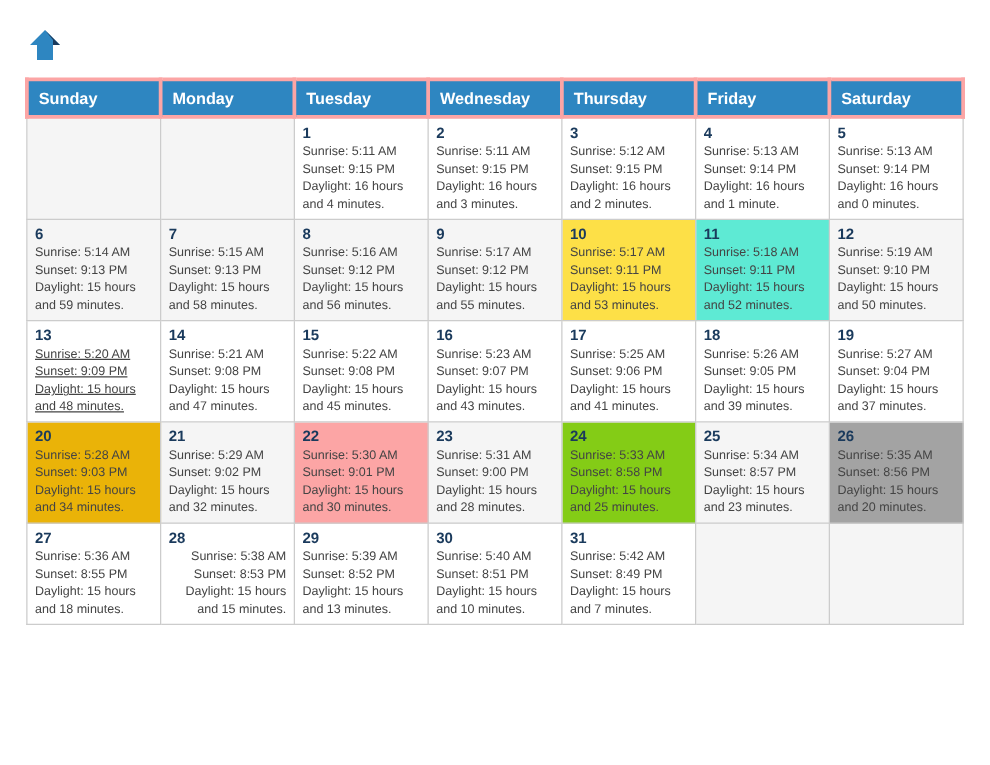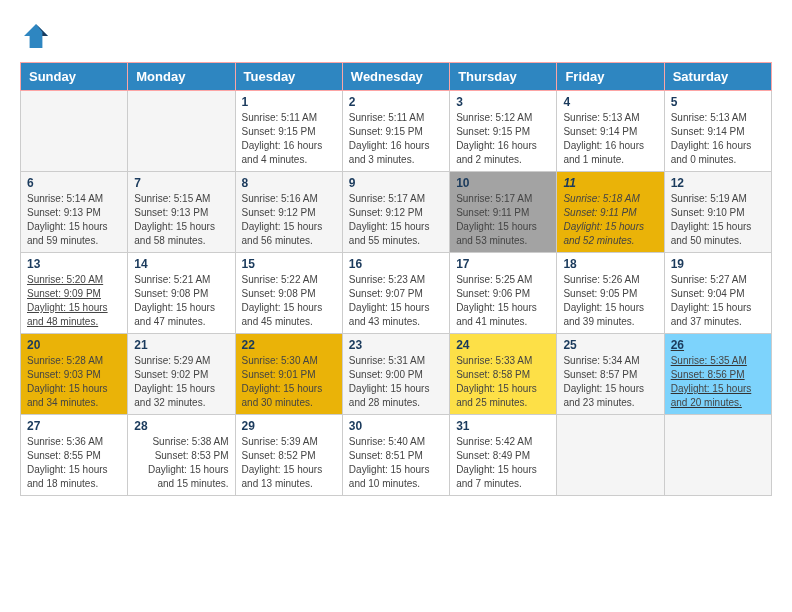--- a/index.html
+++ b/index.html
@@ -51,21 +51,21 @@
       border-collapse: collapse;
       border: 1px solid #ccc;
     }
     .calendar th {
       background-color: #2e86c1;
       color: #fff;
       font-size: 13px;
       font-weight: bold;
       padding: 6px 8px;
       text-align: left;
-      border: 1px solid #fca5a5;
+      border: 3px solid #fca5a5;
     }
     .calendar td {
       vertical-align: top;
       border: 1px solid #ccc;
       padding: 4px 6px;
       width: 107px;
       min-height: 80px;
       font-size: 10px;
       color: #333;
       background: #fff;
@@ -183,28 +183,28 @@
 Daylight: 15 hours
 and 56 minutes.</div>
         </td>
         <td style="background: rgb(245, 245, 245);">
           <span class="day-num">9</span>
           <div class="day-info" style="white-space: pre-line;">Sunrise: 5:17 AM
 Sunset: 9:12 PM
 Daylight: 15 hours
 and 55 minutes.</div>
         </td>
-        <td style="background: #a3a3a3;">
+        <td style="background: #fde047;">
           <span class="day-num">10</span>
           <div class="day-info" style="white-space: pre-line;">Sunrise: 5:17 AM
 Sunset: 9:11 PM
 Daylight: 15 hours
 and 53 minutes.</div>
         </td>
-        <td style="background: #eab308; font-style: italic;">
+        <td style="background: #5eead4;">
           <span class="day-num">11</span>
           <div class="day-info" style="white-space: pre-line;">Sunrise: 5:18 AM
 Sunset: 9:11 PM
 Daylight: 15 hours
 and 52 minutes.</div>
         </td>
         <td style="background: rgb(245, 245, 245);">
           <span class="day-num">12</span>
           <div class="day-info" style="white-space: pre-line;">Sunrise: 5:19 AM
 Sunset: 9:10 PM
@@ -271,49 +271,49 @@
 Daylight: 15 hours
 and 34 minutes.</div>
         </td>
         <td style="background: rgb(245, 245, 245); margin-top: 47px;">
           <span class="day-num">21</span>
           <div class="day-info" style="white-space: pre-line;">Sunrise: 5:29 AM
 Sunset: 9:02 PM
 Daylight: 15 hours
 and 32 minutes.</div>
         </td>
-        <td style="background: #eab308;">
+        <td style="background: #fca5a5;">
           <span class="day-num">22</span>
           <div class="day-info" style="white-space: pre-line;">Sunrise: 5:30 AM
 Sunset: 9:01 PM
 Daylight: 15 hours
 and 30 minutes.</div>
         </td>
         <td style="background: rgb(245, 245, 245);">
           <span class="day-num">23</span>
           <div class="day-info" style="white-space: pre-line;">Sunrise: 5:31 AM
 Sunset: 9:00 PM
 Daylight: 15 hours
 and 28 minutes.</div>
         </td>
-        <td style="background: #fde047;">
+        <td style="background: #84cc16;">
           <span class="day-num">24</span>
           <div class="day-info" style="white-space: pre-line;">Sunrise: 5:33 AM
 Sunset: 8:58 PM
 Daylight: 15 hours
 and 25 minutes.</div>
         </td>
         <td style="background: rgb(245, 245, 245);">
           <span class="day-num">25</span>
           <div class="day-info" style="white-space: pre-line;">Sunrise: 5:34 AM
 Sunset: 8:57 PM
 Daylight: 15 hours
 and 23 minutes.</div>
         </td>
-        <td style="background: #7dd3fc; text-decoration: underline;">
+        <td style="background: #a3a3a3;">
           <span class="day-num">26</span>
           <div class="day-info" style="white-space: pre-line;">Sunrise: 5:35 AM
 Sunset: 8:56 PM
 Daylight: 15 hours
 and 20 minutes.</div>
         </td>
       </tr>
       <tr>
         <td>
           <span class="day-num">27</span>

